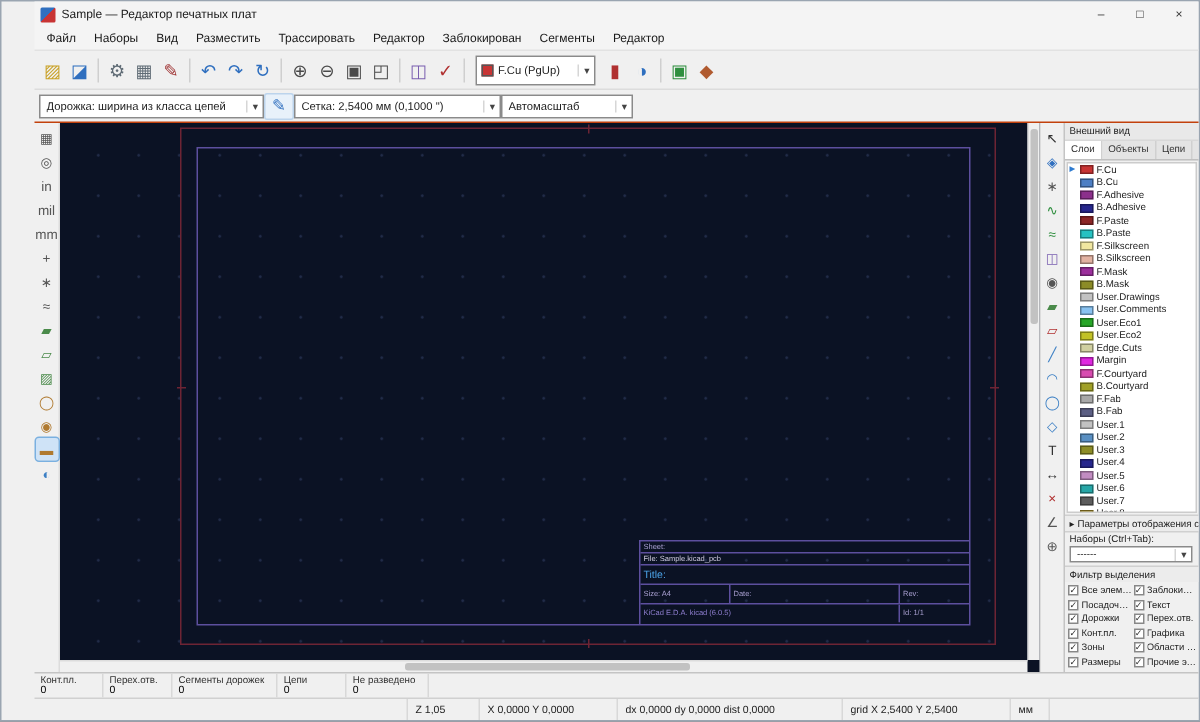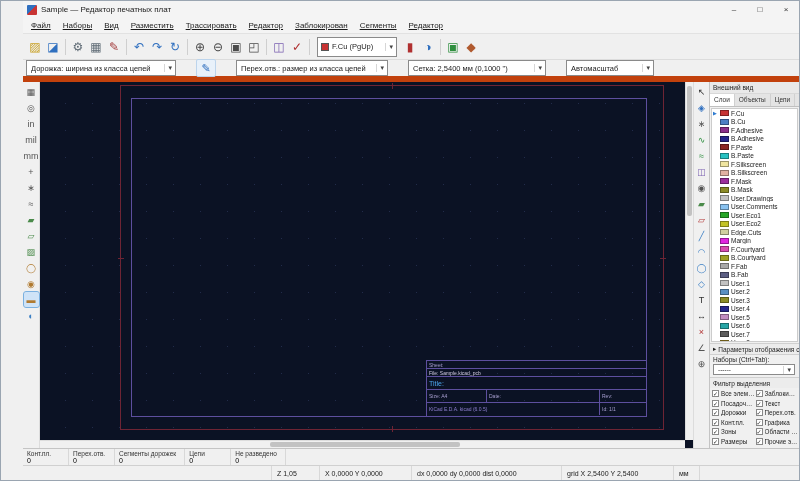--- a/index.html
+++ b/index.html
@@ -8,32 +8,32 @@
   .window { width:800px; height:481px; display:flex; flex-direction:column; border:1px solid #9aa5b1; background:#f0f0f0;padding-left:22px; }
 
   
   .titlebar { height:17px; background:#f4f4f4; display:flex; align-items:center; padding-left:4px; flex:0 0 auto; }
   .app-icon { width:10px; height:10px; margin-right:4px; background:linear-gradient(135deg,#2f6fbf 50%,#c83434 50%); border-radius:1px; }
   .title-text { font-size:8px; color:#1a1a1a; flex:1; white-space:nowrap; overflow:hidden; }
   .winbtn { width:26px; height:17px; display:flex; align-items:center; justify-content:center; font-size:8px; color:#333; }
 
   
   .menubar { height:16px; background:#f4f4f4; display:flex; align-items:center; padding-left:2px; flex:0 0 auto; border-bottom:1px solid #e2e2e2; }
-  .menu-item { padding:0 6px; line-height:15px; color:#1a1a1a; white-space:nowrap;text-decoration:underline; }
+  .menu-item { padding:0 6px; line-height:15px; color:#1a1a1a; white-space:nowrap; }
 
   
   .toolbar1 { height:26px; background:#f0f0f0; border-bottom:1px solid #dcdcdc; display:flex; align-items:center; padding:0 3px; flex:0 0 auto; }
   .tb-host { display:contents; }
   .tbi { width:18px; height:20px; display:flex; align-items:center; justify-content:center; font-size:12px; border-radius:2px; flex:0 0 auto; }
   .tbi.sep { width:7px; height:18px; background:linear-gradient(#cfcfcf,#cfcfcf) center/1px 16px no-repeat; }
   .layer-combo { height:20px; min-width:80px; background:#fff; border:1px solid #8a8a8a; display:flex; align-items:center; gap:3px; padding:0 3px; margin:0 4px; font-size:7.5px; flex:0 0 auto; }
   .layer-combo .swatch { width:8px; height:8px; border:1px solid #555; flex:0 0 auto; }
   .combo-arrow { margin-left:auto; border-left:1px solid #d6d6d6; padding-left:3px; font-size:7px; color:#444; }
 
-  .toolbar2 { height:22px; background:#f0f0f0; border-bottom:6px solid #c2410c; display:flex; align-items:center; gap:20px; padding:0 3px; flex:0 0 auto; }
+  .toolbar2 { height:22px; background:#f0f0f0; border-bottom:1px solid #c2410c; display:flex; align-items:center; gap:0; padding:0 3px; flex:0 0 auto; }
   .combo { height:16px; background:#fff; border:1px solid #8a8a8a; display:flex; align-items:center; padding:0 3px 0 4px; font-size:7.5px; white-space:nowrap; overflow:hidden; }
   .combo span.val { overflow:hidden; text-overflow:ellipsis; white-space:nowrap; }
   .w-track { width:150px; } .w-via { width:152px; } .w-grid { width:138px; } .w-zoom { width:88px; }
   .small-btn { width:20px; height:18px; display:flex; align-items:center; justify-content:center; font-size:11px; border:1px solid #bcd4ec; background:#e8f1fa; border-radius:2px; }
 
   
   .main { flex:1; display:flex; min-height:0; }
   .left-toolbar, .right-toolbar { background:#f0f0f0; display:flex; flex-direction:column; align-items:center; padding-top:2px; gap:1px; flex:0 0 auto; }
   .left-toolbar { width:17px; border-right:1px solid #dcdcdc; }
   .right-toolbar { width:16px; border-left:1px solid #dcdcdc; }
@@ -127,24 +127,20 @@
       
     <span class="tbi" style="color: rgb(176, 48, 48);">▮</span><span class="tbi" style="color: rgb(47, 111, 191);">◑</span><span class="tbi sep"></span><span class="tbi" style="color: rgb(47, 143, 63);">▣</span><span class="tbi" style="color: rgb(176, 90, 47);">◆</span></span>
   </div>
 
   <div class="toolbar2">
     <span class="combo w-track">
       <span class="val">Дорожка: ширина из класса цепей</span>
       <span class="combo-arrow">▾</span>
     </span>
     <span class="small-btn" style="color:#2f6fbf">✎</span>
-    <span class="combo w-via">
-      <span class="val">Перех.отв.: размер из класса цепей</span>
-      <span class="combo-arrow">▾</span>
-    </span>
     <span class="combo w-grid">
       <span class="val">Сетка: 2,5400 мм (0,1000 ")</span>
       <span class="combo-arrow">▾</span>
     </span>
     <span class="combo w-zoom">
       <span class="val">Автомасштаб</span>
       <span class="combo-arrow">▾</span>
     </span>
   </div>
 

